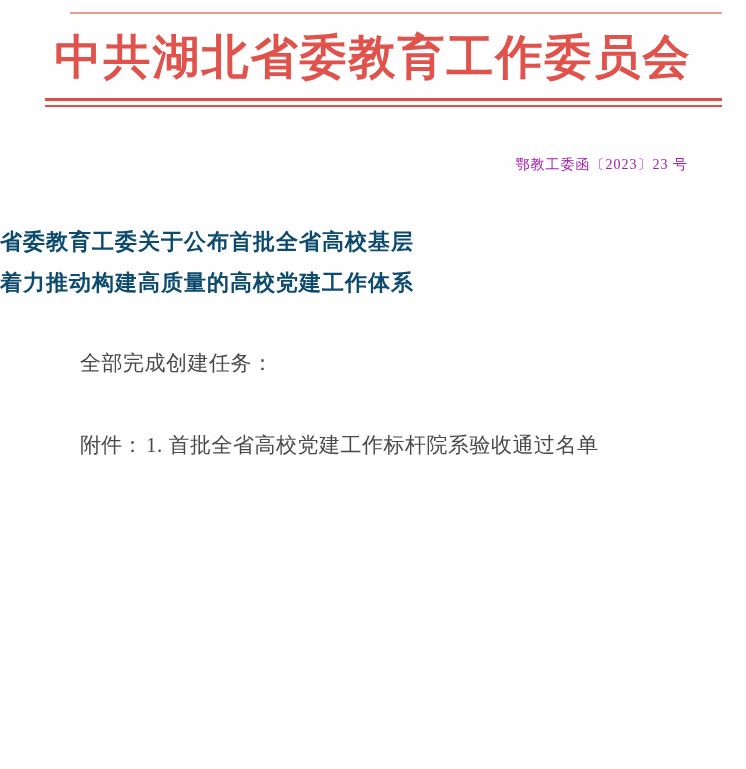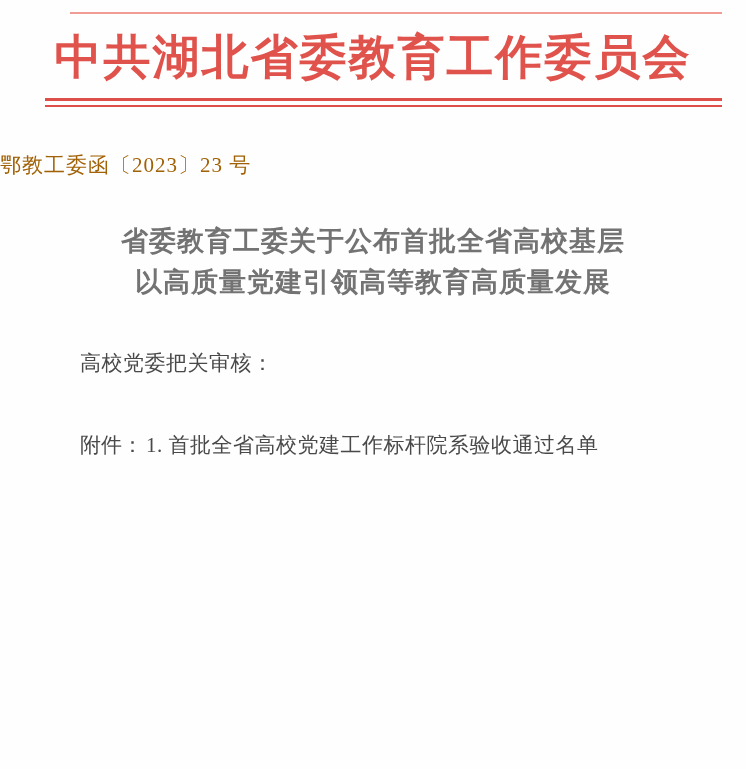--- a/index.html
+++ b/index.html
@@ -34,34 +34,35 @@
     font-family: "Liberation Serif", "DejaVu Serif", serif;
     white-space: nowrap;
   }
   .double-rule { margin: 11px 24px 0 45px; }
   .double-rule .rule-thick { height: 3px; background: #dd4f48; }
   .double-rule .rule-thin  { height: 2px; background: #dd4f48; margin-top: 4px; }
 
   
   .doc-number {
     margin-top: 44px;
+    text-align: right;
     padding-right: 58px;
-    font-size: 21px;
-    color: #a16207;
+    font-size: 14px;
+    color: #a21caf;
     letter-spacing: 1px;
     line-height: 28px;
   }
 
   
   .doc-title {
     margin-top: 42px;
-    text-align: center;
-    font-size: 27px;
+    text-align: left;
+    font-size: 22px;
     font-weight: bold;
-    color: #737373;
+    color: #0c4a6e;
     line-height: 41px;
     letter-spacing: 1px;
   }
 
   
   .body-text {
     padding: 0 78px 0 80px;
     font-size: 21px;
     color: #494949;
     line-height: 33.6px;
@@ -96,26 +97,26 @@
 
   <div class="double-rule">
     <div class="rule-thick"></div>
     <div class="rule-thin"></div>
   </div>
 
   <div class="doc-number">鄂教工委函〔2023〕23 号</div>
 
   <div class="doc-title">
     <div>省委教育工委关于公布首批全省高校基层</div>
-    <div>以高质量党建引领高等教育高质量发展</div>
+    <div>着力推动构建高质量的高校党建工作体系</div>
   </div>
 
   <div class="body-text">
 
-    <div class="salutation">高校党委把关审核：</div>
+    <div class="salutation">全部完成创建任务：</div>
 
 
 
     <div class="attachments">
       <div class="attachment-row">
         <span class="attachment-label">附件：</span>
         <span class="attachment-item">1. 首批全省高校党建工作标杆院系验收通过名单</span>
       </div>
 
     </div>

